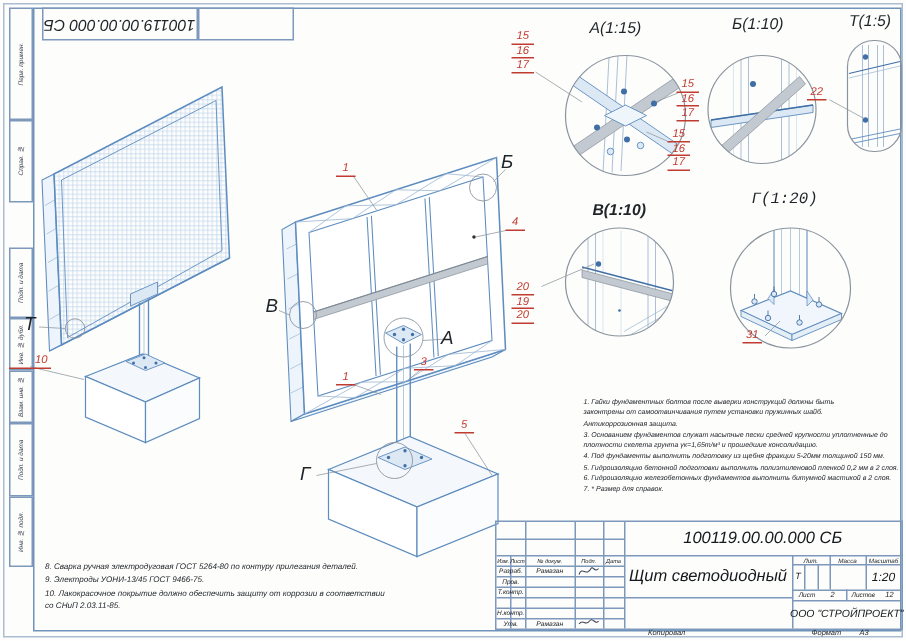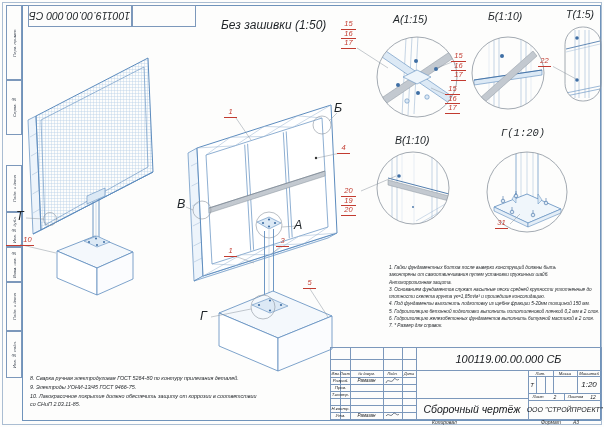--- a/index.html
+++ b/index.html
@@ -235,26 +235,25 @@
       <path d="M186,207 L193,210"></path>
       <path d="M338,153.5 L317,158"></path>
       <path d="M297,226 L282,227"></path>
       <path d="M281,246 L272.5,253"></path>
       <path d="M236,256.5 L254,263"></path>
       <path d="M310,289 L328,317"></path>
       <path d="M211,317 L251,309"></path>
     </g>
   </svg>
 
-  <div class="lbl vtitle" style="left:221px;top:18px;">Без зашивки (1:50)</div>
 
   <div class="lbl dtitle" style="left:393px;top:13px;">А(1:15)</div>
   <div class="lbl dtitle" style="left:488px;top:10px;">Б(1:10)</div>
   <div class="lbl dtitle" style="left:566px;top:8px;">Т(1:5)</div>
-  <div class="lbl dtitle" style="left:395px;top:134px;">В(1:10)</div>
+  <div class="lbl dtitle" style="left:395px;top:134px;font-weight:bold;">В(1:10)</div>
   <div class="lbl dtitle" style="left:501px;top:127px;font-family:Liberation Mono, monospace;">Г(1:20)</div>
 
   <div class="lbl letter" style="left:334px;top:101px;">Б</div>
   <div class="lbl letter" style="left:177px;top:197px;">В</div>
   <div class="lbl letter" style="left:294px;top:218px;">А</div>
   <div class="lbl letter" style="left:200px;top:309px;">Г</div>
   <div class="lbl letter" style="left:16px;top:209px;">Т</div>
 
   <div class="co" style="left:224px;top:108px;">1</div>
   <div class="co" style="left:337px;top:144px;">4</div>
@@ -325,21 +324,21 @@
     <div class="hline" style="left:0;top:43px;width:85px;"></div>
     <div class="hline" style="left:0;top:50px;width:85px;"></div>
     <div class="hline" style="left:0;top:57px;width:85px;"></div>
     <div class="hline" style="left:0;top:64px;width:85px;"></div>
     <div class="hline" style="left:197px;top:28px;width:73px;"></div>
     <div class="hline" style="left:197px;top:45px;width:73px;"></div>
     <div class="hline" style="left:197px;top:52px;width:73px;"></div>
     <div class="hline" style="left:85px;top:50px;width:112px;"></div>
 
     <div class="tcell" style="left:85px;top:0;width:185px;height:22px;font-size:11px;">100119.00.00.000 СБ</div>
-    <div class="tcell" style="left:85px;top:50px;width:112px;height:21px;font-size:10.5px;">Сборочный чертёж</div>
+    <div class="tcell" style="left:85px;top:22px;width:112px;height:28px;font-size:11px;">Щит светодиодный</div>
     <div class="tcell" style="left:197px;top:52px;width:73px;height:19px;font-size:7px;">ООО "СТРОЙПРОЕКТ"</div>
     <div class="tcell" style="left:197px;top:22px;width:25px;height:6px;font-size:4.2px;">Лит.</div>
     <div class="tcell" style="left:222px;top:22px;width:24px;height:6px;font-size:4.2px;">Масса</div>
     <div class="tcell" style="left:246px;top:22px;width:24px;height:6px;font-size:4.2px;">Масштаб</div>
     <div class="tcell" style="left:197px;top:28px;width:8px;height:17px;font-size:6px;">Т</div>
     <div class="tcell" style="left:246px;top:28px;width:24px;height:17px;font-size:8px;">1:20</div>
     <div class="tcell" style="left:198px;top:45px;width:18px;height:7px;font-size:4.3px;">Лист</div>
     <div class="tcell" style="left:216px;top:45px;width:16px;height:7px;font-size:5px;">2</div>
     <div class="tcell" style="left:234px;top:45px;width:21px;height:7px;font-size:4.3px;">Листов</div>
     <div class="tcell" style="left:255px;top:45px;width:14px;height:7px;font-size:5px;">12</div>

